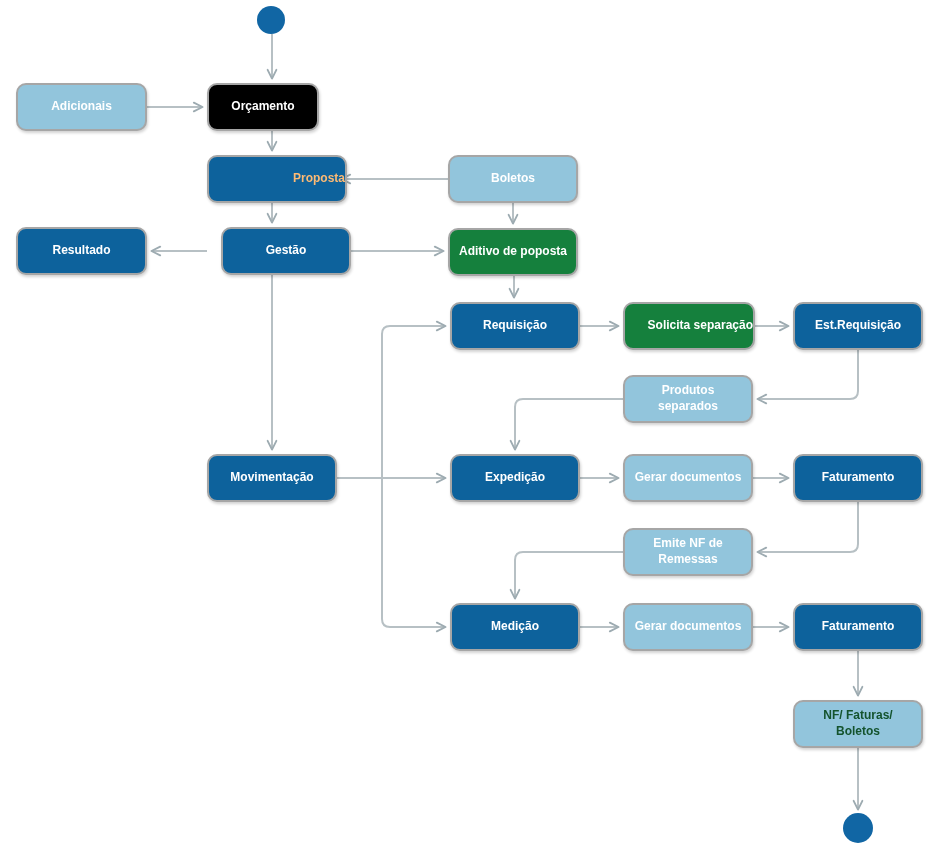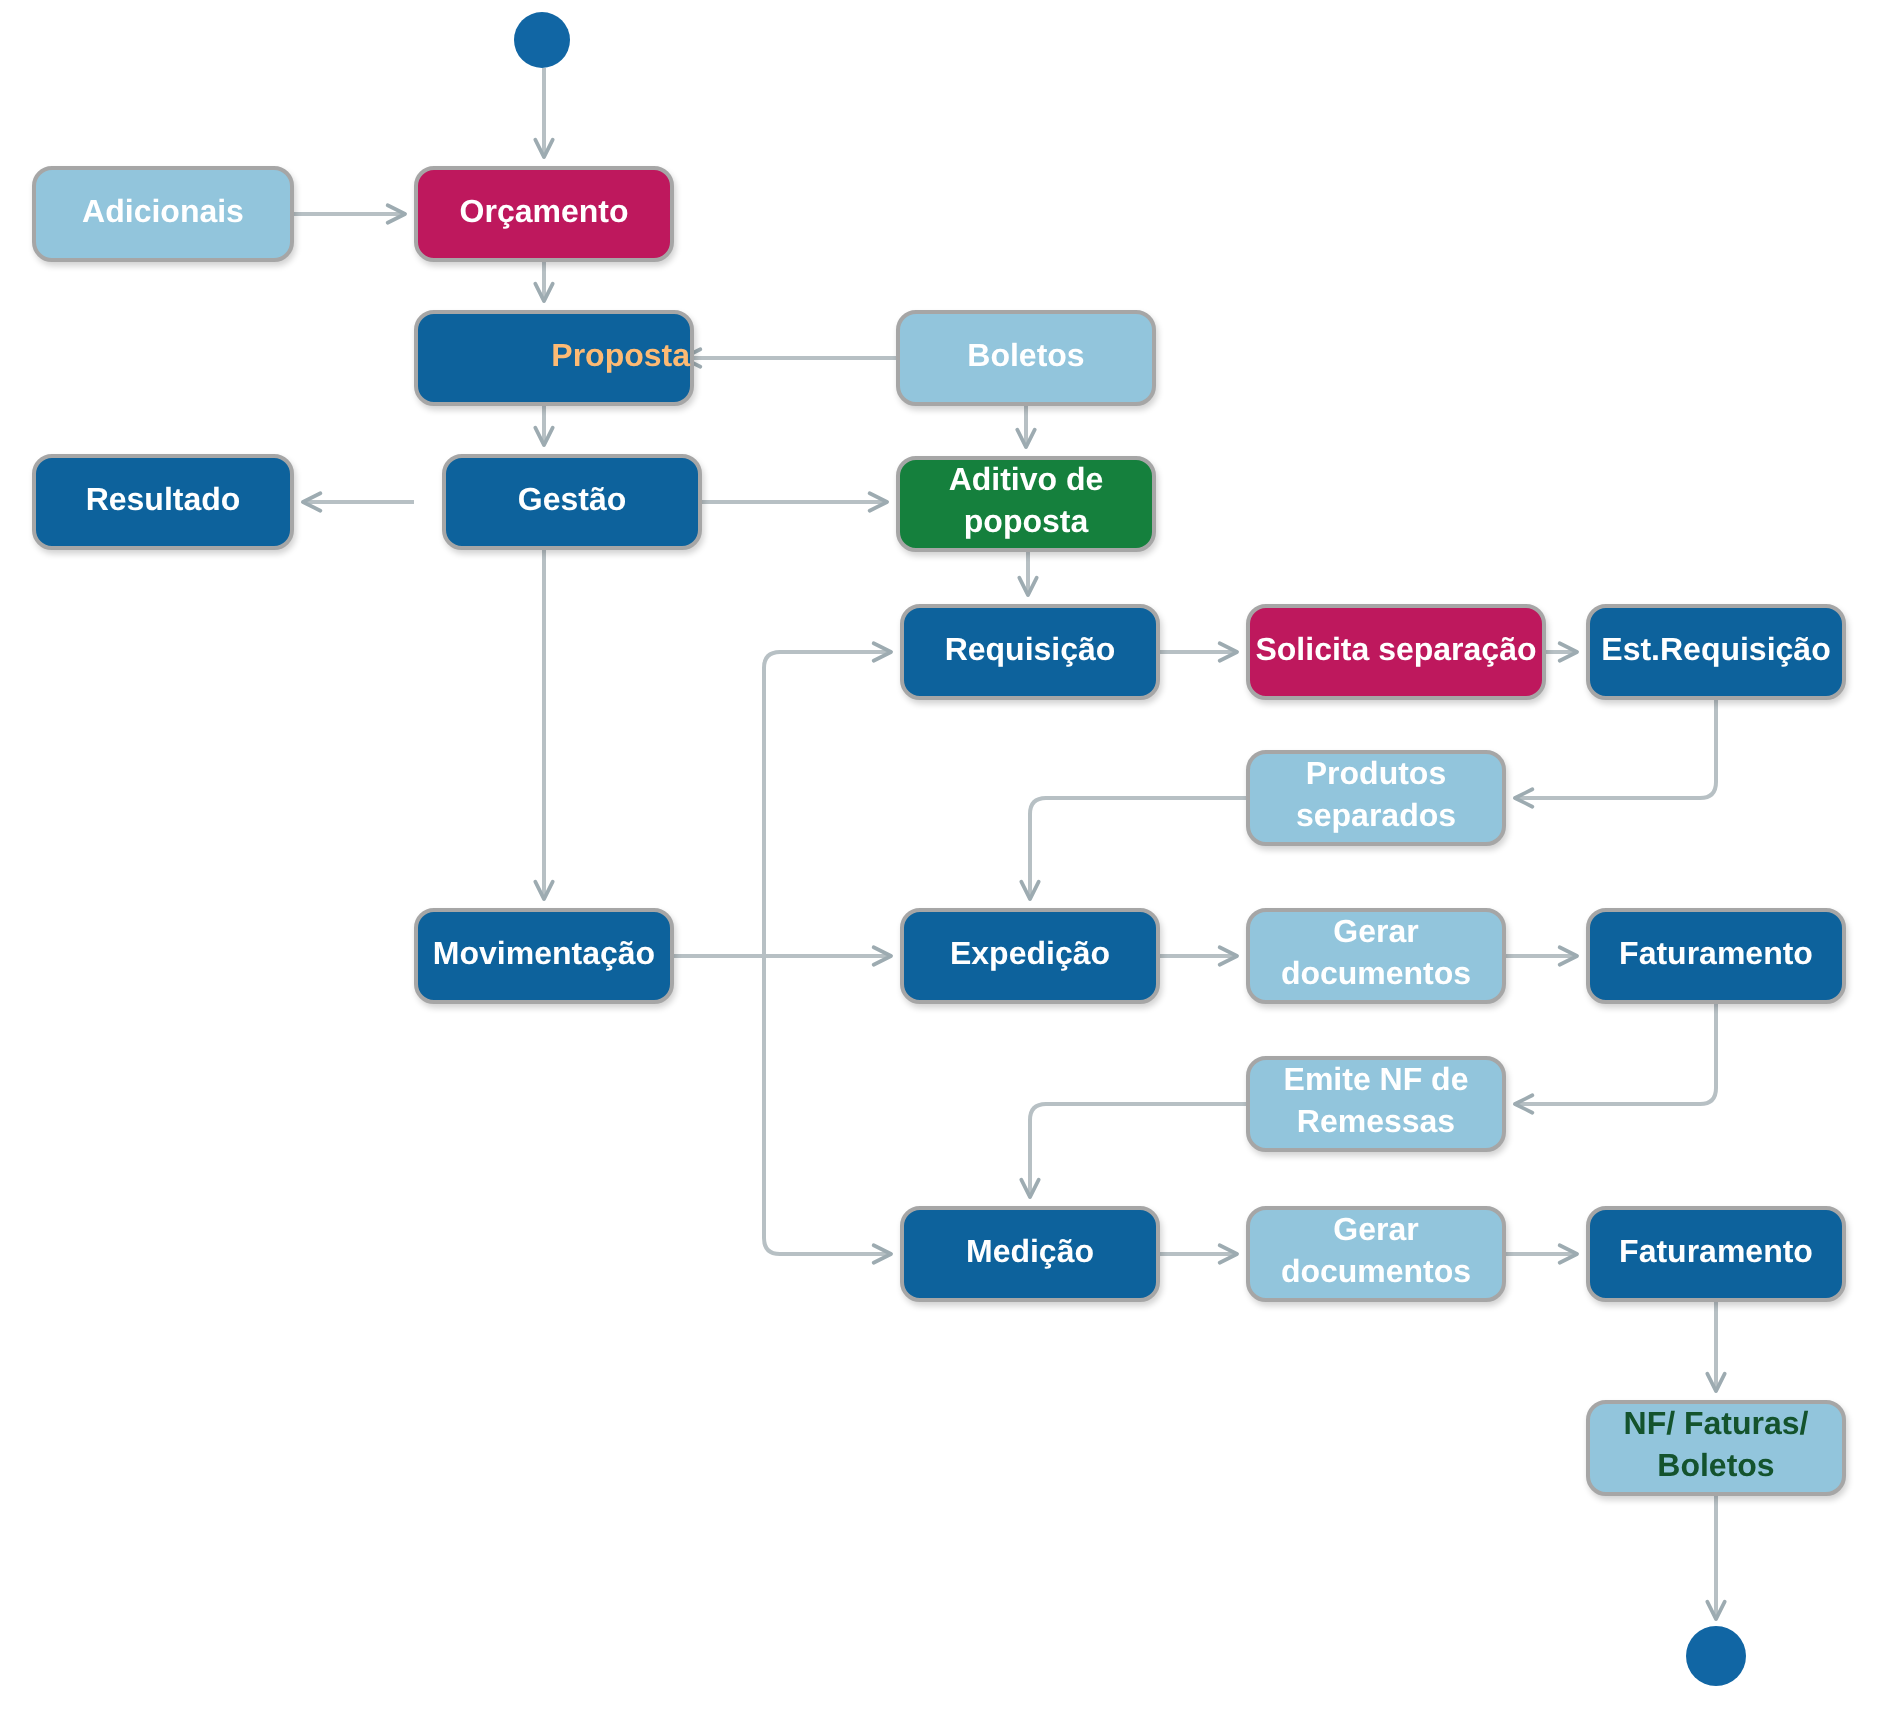--- a/index.html
+++ b/index.html
@@ -31,21 +31,21 @@
     position: absolute;
     display: flex;
     align-items: center;
     justify-content: center;
     text-align: center;
     box-sizing: border-box;
     border-radius: 10px;
     border: 2px solid #a6a6a6;
     color: #ffffff;
     font-weight: bold;
-    font-size: 16px;
+    font-size: 12px;
     line-height: 1.3;
     white-space: pre-line;
     box-shadow: 1px 2px 3px rgba(0,0,0,0.18);
   }
   .node.terminal {
     border: none;
     border-radius: 50%;
     box-shadow: none;
   }
 </style>
@@ -83,28 +83,28 @@
         <path d="M623,552 L523,552 Q515,552 515,560 L515,598" fill="none" stroke="#b7c0c4" stroke-width="2" marker-end="url(#arrowhead)"></path>
         <path d="M580,627 L618,627" fill="none" stroke="#b7c0c4" stroke-width="2" marker-end="url(#arrowhead)"></path>
         <path d="M753,627 L788,627" fill="none" stroke="#b7c0c4" stroke-width="2" marker-end="url(#arrowhead)"></path>
         <path d="M858,651 L858,695" fill="none" stroke="#b7c0c4" stroke-width="2" marker-end="url(#arrowhead)"></path>
         <path d="M858,748 L858,809" fill="none" stroke="#b7c0c4" stroke-width="2" marker-end="url(#arrowhead)"></path>
       </g>
   </svg>
   <div class="nodes-layer" id="nodes-layer">
       <div class="node terminal" style="left: 257px; top: 6px; width: 28px; height: 28px; background: rgb(17, 102, 164);"></div>
       <div class="node" style="left: 16px; top: 83px; width: 131px; height: 48px; background: rgb(146, 197, 220); border-color: rgb(166, 166, 166); color: rgb(255, 255, 255);"><span>Adicionais</span></div>
-      <div class="node" style="left: 207px; top: 83px; width: 130px; height: 48px; background: #be185d; border-color: rgb(166, 166, 166); color: rgb(255, 255, 255);"><span>Orçamento</span></div>
+      <div class="node" style="left: 207px; top: 83px; width: 112px; height: 48px; background: #000000; border-color: rgb(166, 166, 166); color: rgb(255, 255, 255);"><span>Orçamento</span></div>
       <div class="node" style="left: 207px; top: 155px; width: 140px; height: 48px; background: rgb(13, 98, 156); border-color: rgb(166, 166, 166); color: #fdba74; justify-content: flex-end;"><span>Proposta</span></div>
       <div class="node" style="left: 448px; top: 155px; width: 130px; height: 48px; background: rgb(146, 197, 220); border-color: rgb(166, 166, 166); color: rgb(255, 255, 255);"><span>Boletos</span></div>
       <div class="node" style="left: 16px; top: 227px; width: 131px; height: 48px; background: rgb(13, 98, 156); border-color: rgb(166, 166, 166); color: rgb(255, 255, 255);"><span>Resultado</span></div>
       <div class="node" style="left: 221px; top: 227px; width: 130px; height: 48px; background: rgb(13, 98, 156); border-color: rgb(166, 166, 166); color: rgb(255, 255, 255);"><span>Gestão</span></div>
       <div class="node" style="left: 448px; top: 228px; width: 130px; height: 48px; background: #15803d; border-color: rgb(166, 166, 166); color: rgb(255, 255, 255);"><span>Aditivo de poposta</span></div>
       <div class="node" style="left: 450px; top: 302px; width: 130px; height: 48px; background: rgb(13, 98, 156); border-color: rgb(166, 166, 166); color: rgb(255, 255, 255);"><span>Requisição</span></div>
-      <div class="node" style="left: 623px; top: 302px; width: 150px; height: 48px; background: #be185d; border-color: rgb(166, 166, 166); color: rgb(255, 255, 255);"><span>Solicita separação</span></div>
+      <div class="node" style="left: 623px; top: 302px; width: 132px; height: 48px; background: #15803d; border-color: rgb(166, 166, 166); color: rgb(255, 255, 255); justify-content: flex-end;"><span>Solicita separação</span></div>
       <div class="node" style="left: 793px; top: 302px; width: 130px; height: 48px; background: rgb(13, 98, 156); border-color: rgb(166, 166, 166); color: rgb(255, 255, 255);"><span>Est.Requisição</span></div>
       <div class="node" style="left: 623px; top: 375px; width: 130px; height: 48px; background: rgb(146, 197, 220); border-color: rgb(166, 166, 166); color: rgb(255, 255, 255);"><span>Produtos
 separados</span></div>
       <div class="node" style="left: 207px; top: 454px; width: 130px; height: 48px; background: rgb(13, 98, 156); border-color: rgb(166, 166, 166); color: rgb(255, 255, 255);"><span>Movimentação</span></div>
       <div class="node" style="left: 450px; top: 454px; width: 130px; height: 48px; background: rgb(13, 98, 156); border-color: rgb(166, 166, 166); color: rgb(255, 255, 255);"><span>Expedição</span></div>
       <div class="node" style="left: 623px; top: 454px; width: 130px; height: 48px; background: rgb(146, 197, 220); border-color: rgb(166, 166, 166); color: rgb(255, 255, 255);"><span>Gerar documentos</span></div>
       <div class="node" style="left: 793px; top: 454px; width: 130px; height: 48px; background: rgb(13, 98, 156); border-color: rgb(166, 166, 166); color: rgb(255, 255, 255);"><span>Faturamento</span></div>
       <div class="node" style="left: 623px; top: 528px; width: 130px; height: 48px; background: rgb(146, 197, 220); border-color: rgb(166, 166, 166); color: rgb(255, 255, 255);"><span>Emite NF de
 Remessas</span></div>
       <div class="node" style="left: 450px; top: 603px; width: 130px; height: 48px; background: rgb(13, 98, 156); border-color: rgb(166, 166, 166); color: rgb(255, 255, 255);"><span>Medição</span></div>

